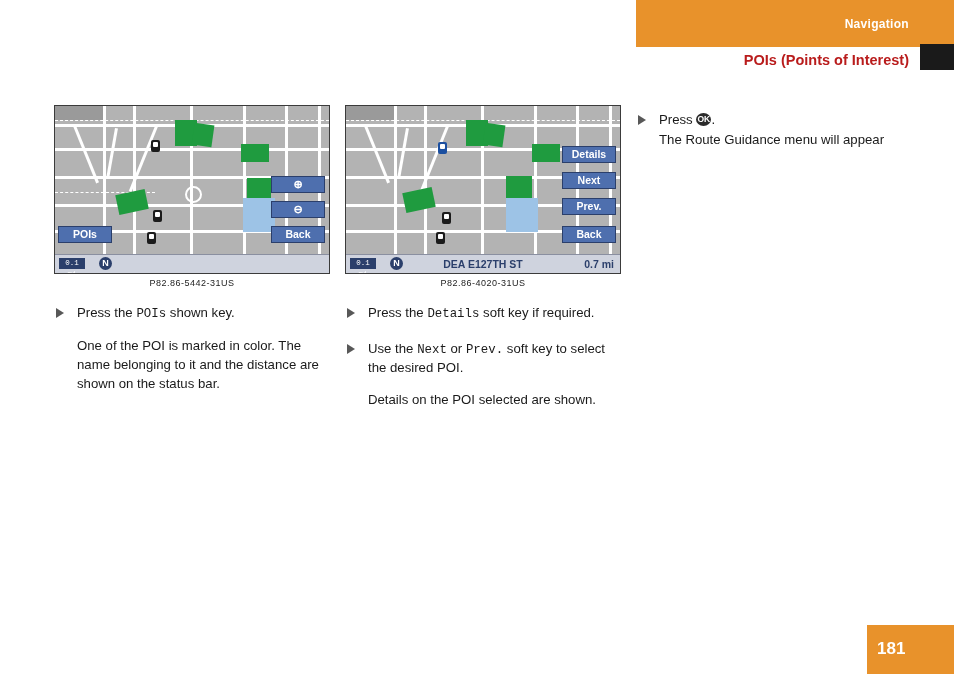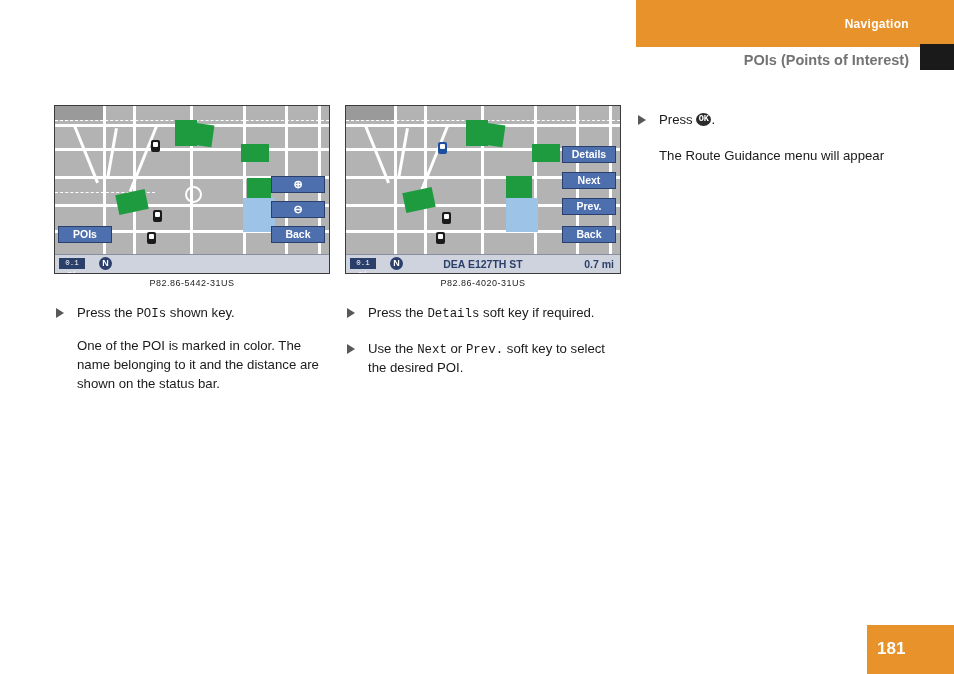--- a/index.html
+++ b/index.html
@@ -33,21 +33,21 @@
     font-size: 12px;
     font-weight: bold;
     color: #ffffff;
     letter-spacing: 0.3px;
   }
   .hdr-sub {
     position: absolute;
     right: 45px; top: 52px;
     font-size: 14.5px;
     font-weight: bold;
-    color: #737373;
+    color: #b91c1c;
   }
   .hdr-black {
     position: absolute;
     left: 920px; top: 44px;
     width: 34px; height: 26px;
     background: #1a1a1a;
   }
 
   
   .pnum-box {
@@ -225,24 +225,23 @@
     color: #ffffff;
     border-radius: 50%;
     font-size: 8.5px;
     font-weight: bold;
     width: 15px; height: 13px;
     line-height: 13px;
     text-align: center;
     vertical-align: middle;
     position: relative;
     top: -1px;
-    font-family: Liberation Mono, monospace;
   }
   .col3 .step { margin-top: 6px; }
-  .col3 .para { margin-top: 16px; }
+  .col3 .para { margin-top: 0; }
 </style>
 </head>
 <body>
 
 <div class="page">
 
   <div class="hdr-bar"></div>
   <div class="hdr-title">Navigation</div>
   <div class="hdr-sub">POIs (Points of Interest)</div>
   <div class="hdr-black"></div>
@@ -366,20 +365,21 @@
     <div class="step">
       <span class="tri"></span>
       <span>Press the </span><span class="mono">Details</span><span> soft key if required.</span>
     </div>
 
     <div class="step">
       <span class="tri"></span>
       <span>Use the </span><span class="mono">Next</span><span> or </span><span class="mono">Prev.</span><span> soft key to select the desired POI.</span>
     </div>
 
+    <div class="para">Details on the POI selected are shown.</div>
   </div>
 
   <div class="col col3">
     <div class="step">
       <span class="tri"></span>
       <span>Press </span><span class="okkey">OK</span><span>.</span>
     </div>
     <div class="para">The Route Guidance menu will appear</div>
   </div>
 

